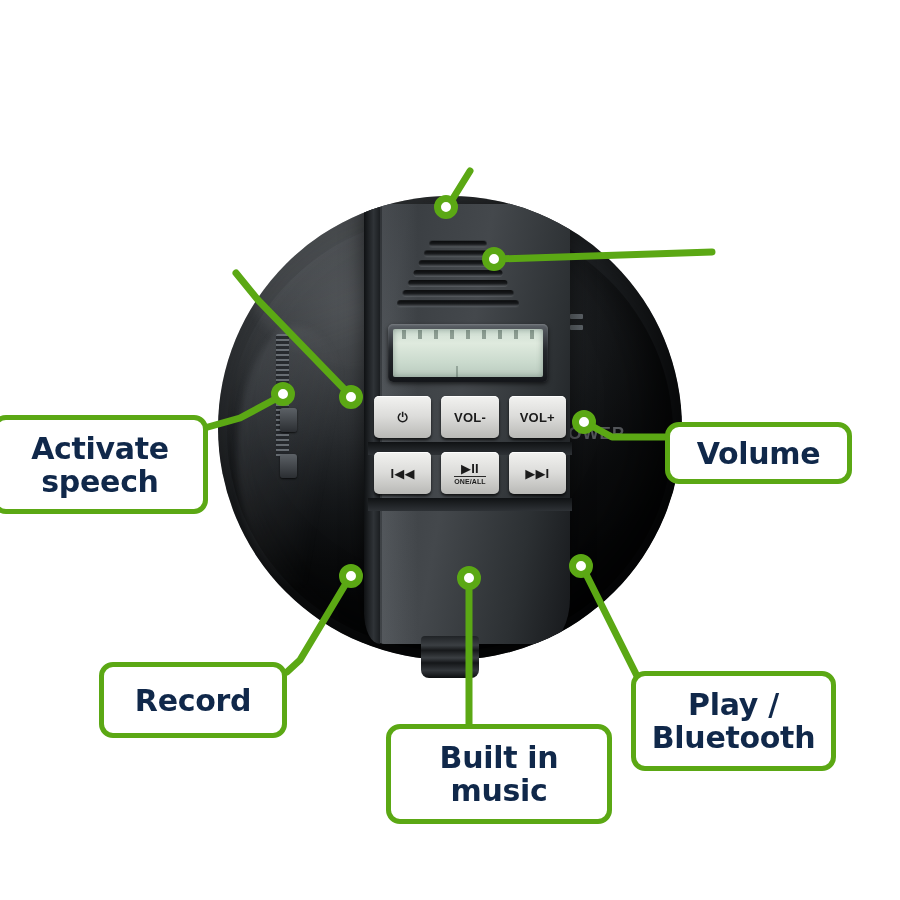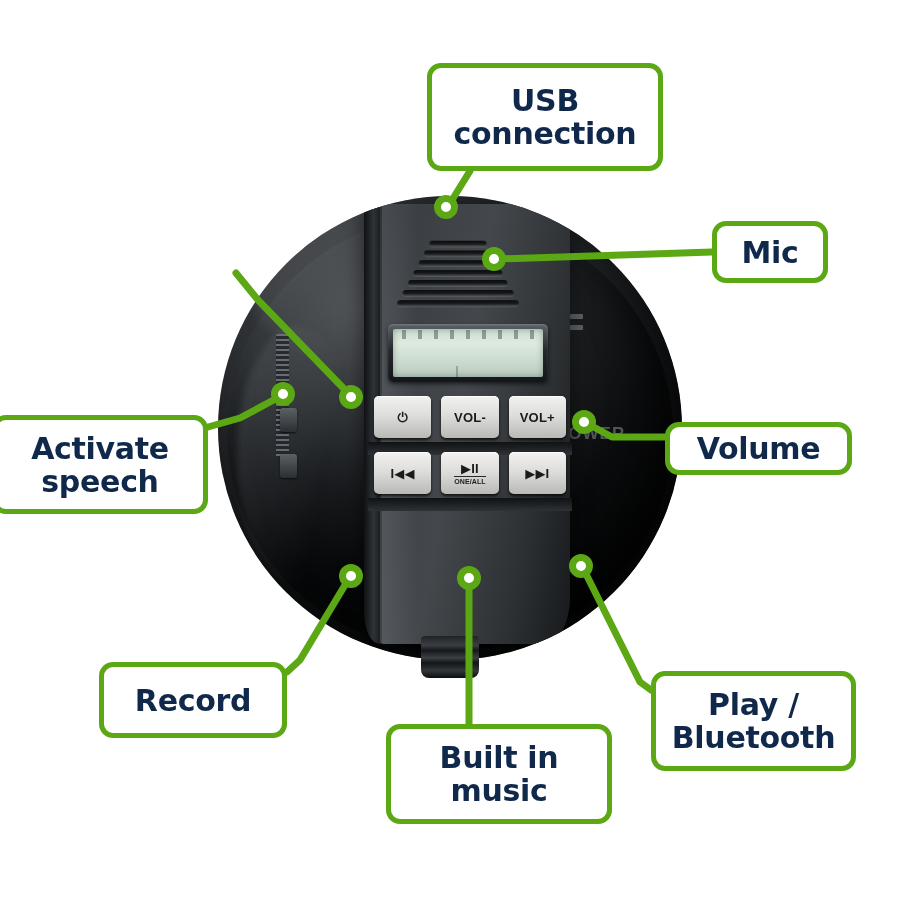--- a/index.html
+++ b/index.html
@@ -323,23 +323,23 @@
     padding: 8px 14px;
     z-index: 8;
     white-space: pre-line;
     letter-spacing: -0.3px;
   }
 
   #callout-usb      { left: 427px; top: 63px;  width: 236px; height: 108px; }
   #callout-onoff    { left: 101px; top: 211px; width: 179px; height: 62px;  }
   #callout-mic      { left: 712px; top: 221px; width: 116px; height: 62px;  }
   #callout-speech   { left: -8px;  top: 415px; width: 216px; height: 99px;  }
-  #callout-volume   { left: 665px; top: 422px; width: 187px; height: 53px;  }
+  #callout-volume   { left: 665px; top: 422px; width: 187px; height: 62px;  }
   #callout-record   { left: 99px;  top: 662px; width: 188px; height: 76px;  }
-  #callout-play     { left: 651px; top: 671px; width: 205px; height: 100px; }
+  #callout-play     { left: 631px; top: 671px; width: 205px; height: 100px; }
   #callout-music    { left: 386px; top: 724px; width: 226px; height: 100px; }
 </style>
 </head>
 <body>
 
 <div id="stage">
 
 
   <div class="photo-wrap">
     <div class="device-body">
@@ -439,23 +439,20 @@
       <circle cx="351" cy="397" r="8.5"></circle>
       <circle cx="494" cy="259" r="8.5"></circle>
       <circle cx="283" cy="394" r="8.5"></circle>
       <circle cx="584" cy="422" r="8.5"></circle>
       <circle cx="351" cy="576" r="8.5"></circle>
       <circle cx="469" cy="578" r="8.5"></circle>
       <circle cx="581" cy="566" r="8.5"></circle>
     </g>
   </svg>
 
-  <div class="callout" id="callout-usb">USB
-connection</div>
-  <div class="callout" id="callout-mic">Mic</div>
   <div class="callout" id="callout-speech">Activate
 speech</div>
   <div class="callout" id="callout-volume">Volume</div>
   <div class="callout" id="callout-record">Record</div>
   <div class="callout" id="callout-play">Play /
 Bluetooth</div>
   <div class="callout" id="callout-music">Built in
 music</div>
 
 </div>

